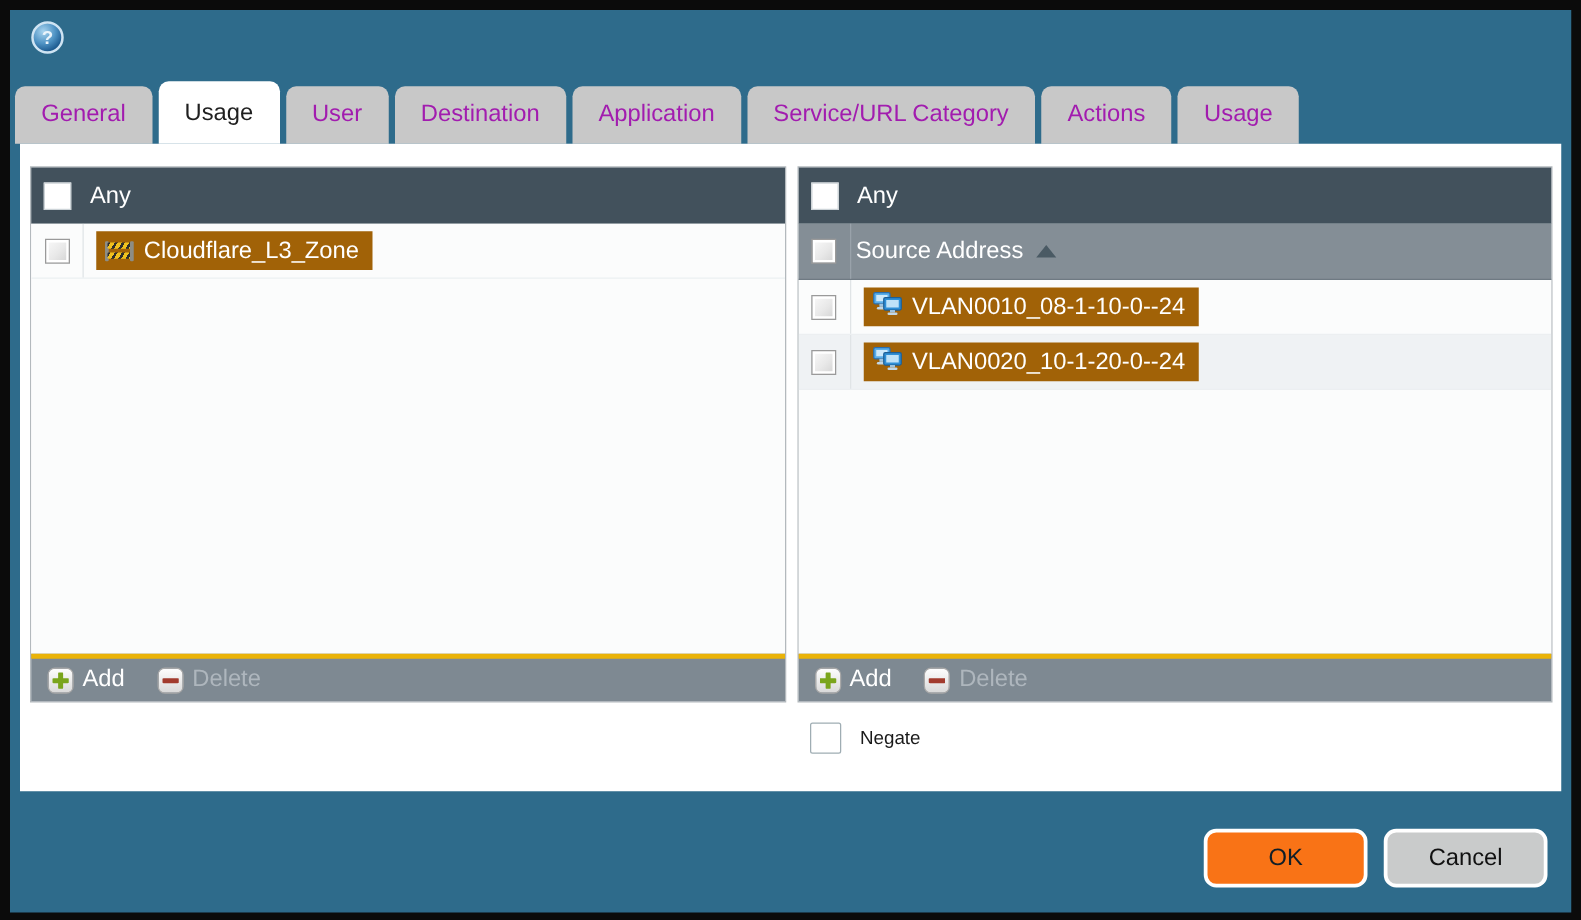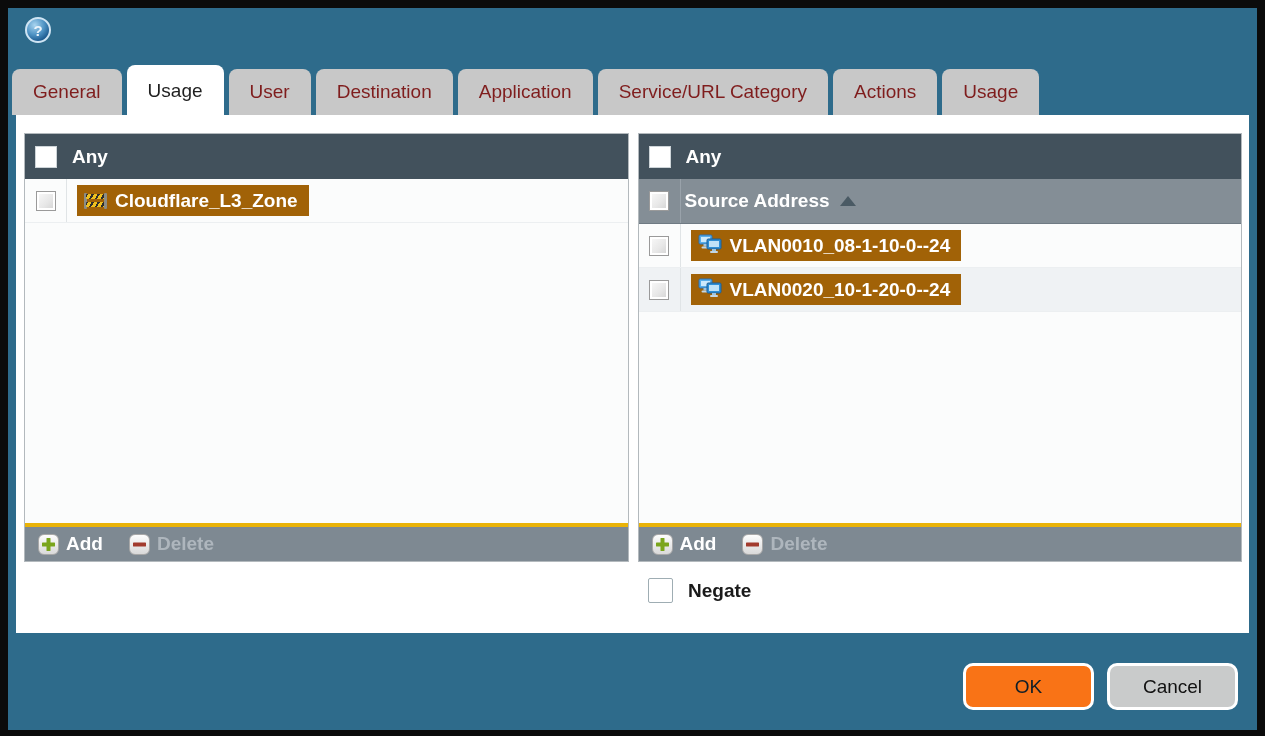--- a/index.html
+++ b/index.html
@@ -47,40 +47,39 @@
   
   .tabs {
     height: 53px;
     display: flex;
     align-items: flex-end;
     gap: 5px;
     padding-left: 4px;
   }
   .tab {
     background: #c8c8c8;
-    color: #7f1d1d;
+    color: #a21caf;
     font-size: 19px;
     padding: 12px 21px 12px;
     border-radius: 8px 8px 0 0;
     white-space: nowrap;
     cursor: pointer;
   }
   .tab.active {
     background: #ffffff;
     color: #1f1f1f;
     padding-top: 15px;
     padding-bottom: 13px;
   }
   
   .content {
     margin: 0 8px;
     height: 518px;
     background: #ffffff;
     padding: 18px 7px 0 8px;
-    font-weight: bold;
   }
   .panels { display: flex; gap: 9px; }
   .panel {
     flex: 1;
     height: 429px;
     border: 1px solid #b3b9bd;
     display: flex;
     flex-direction: column;
     background: #fbfcfc;
   }
@@ -195,21 +194,21 @@
     align-items: center;
     margin: 16px 0 0 624px;
   }
   .negate-checkbox {
     width: 25px; height: 25px;
     background: #ffffff;
     border: 1px solid #9fadb3;
     border-radius: 2px;
     cursor: pointer;
   }
-  .negate-label { font-size: 19px; color: #1a1a1a; margin-left: 15px; }
+  .negate-label { font-size: 15px; color: #1a1a1a; margin-left: 15px; }
   
   .dlg-footer {
     flex: 1;
     display: flex;
     justify-content: flex-end;
     align-items: flex-start;
     padding: 30px 19px 0 0;
     gap: 13px;
   }
   .btn {

